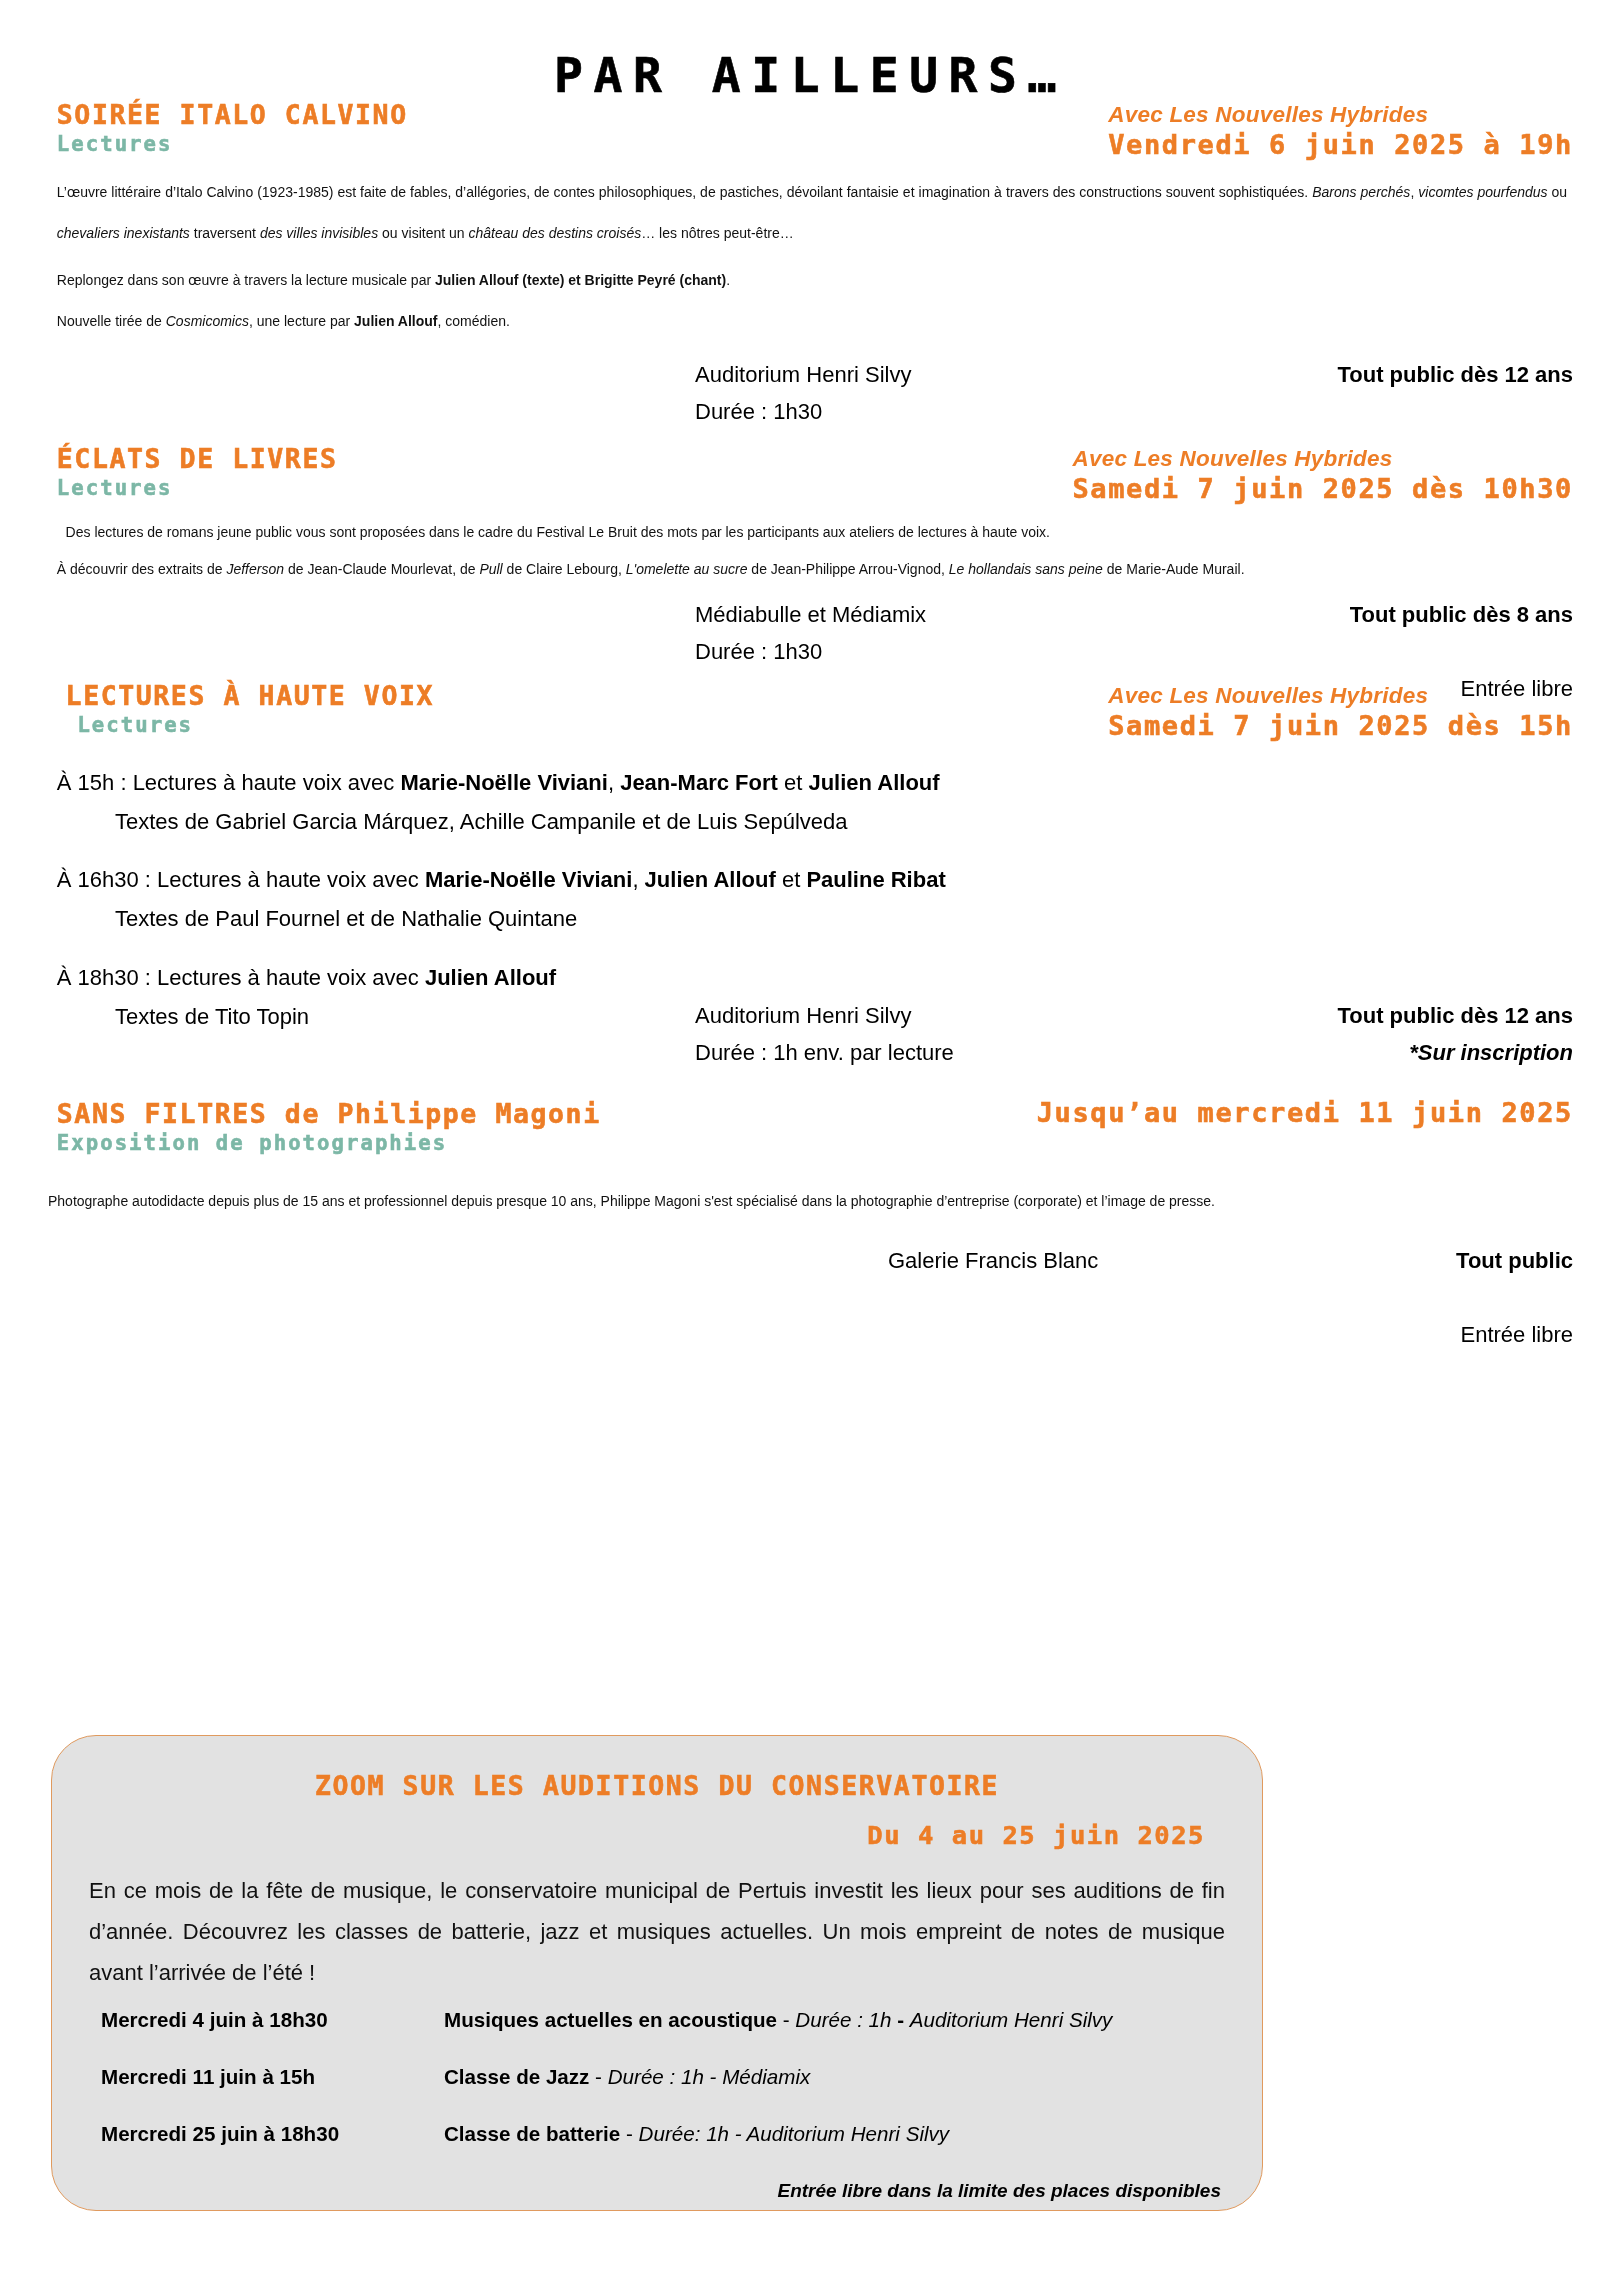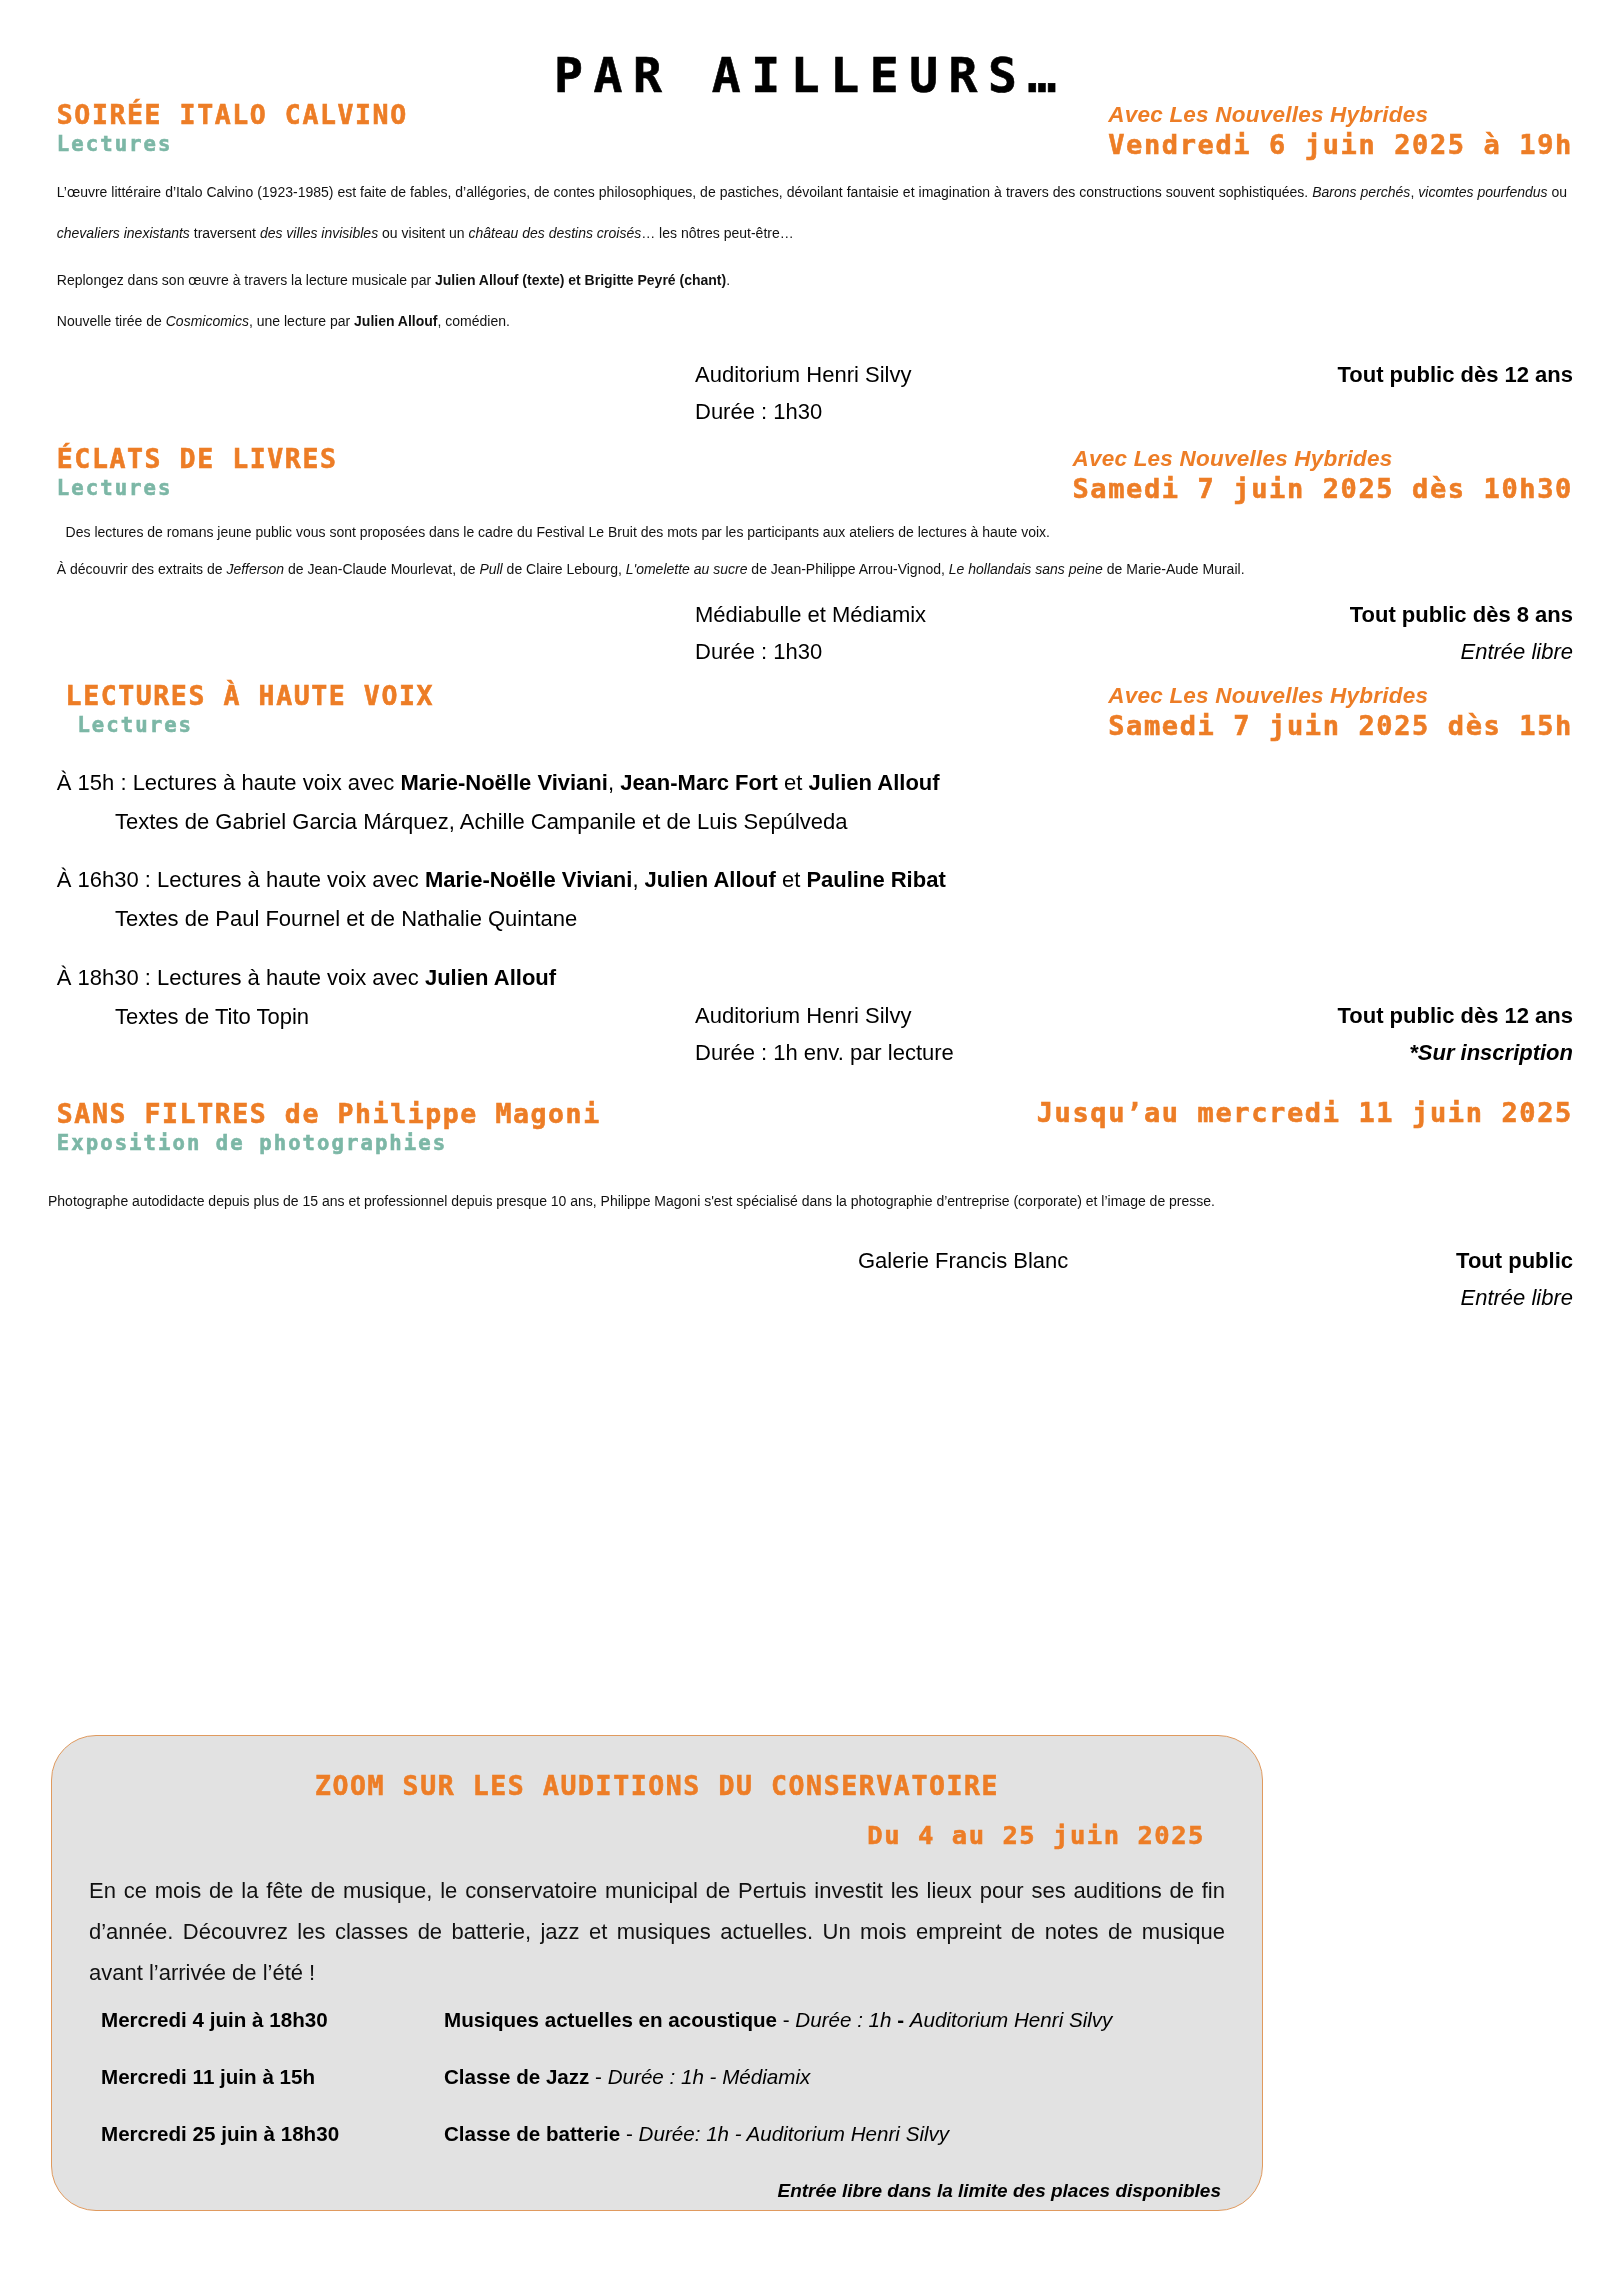--- a/index.html
+++ b/index.html
@@ -134,21 +134,21 @@
   }
   .audience {
     position: absolute;
     right: 0;
     top: 0;
     font-size: 22px;
     line-height: 37px;
     font-weight: bold;
     text-align: right;
   }
-  .audience.it { font-style: italic; font-weight: normal; }
+  .audience.it { font-weight: normal; margin-top: 37px; }
   .audience.bi { font-style: italic; font-weight: bold; }
 
   
   .zoom-box {
     position: absolute;
     left: 51px;
     top: 1735px;
     width: 1212px;
     height: 476px;
     box-sizing: border-box;
@@ -331,21 +331,21 @@
       <span class="display ev-date">Jusqu’au mercredi 11 juin 2025</span>
     </div>
   </div>
 
   <div class="sp10"></div>
   <p class="body-text" style="padding-left:0">Photographe autodidacte depuis plus de 15 ans et professionnel depuis presque 10 ans, Philippe Magoni s'est spécialisé dans la photographie d’entreprise (corporate) et l’image de presse.</p>
 
   <div class="sp20"></div>
   <div class="info">
     <div class="info-row">
-      <span class="venue" style="left:810px">Galerie Francis Blanc</span>
+      <span class="venue" style="left:840px">Galerie Francis Blanc</span>
       <span class="audience">Tout public</span>
     </div>
     <div class="info-row">
       <span class="audience it">Entrée libre</span>
     </div>
   </div>
 
   <div class="zoom-box">
     <div class="display zoom-title">ZOOM SUR LES AUDITIONS DU CONSERVATOIRE</div>
     <div class="display zoom-date">Du 4 au 25 juin 2025</div>

